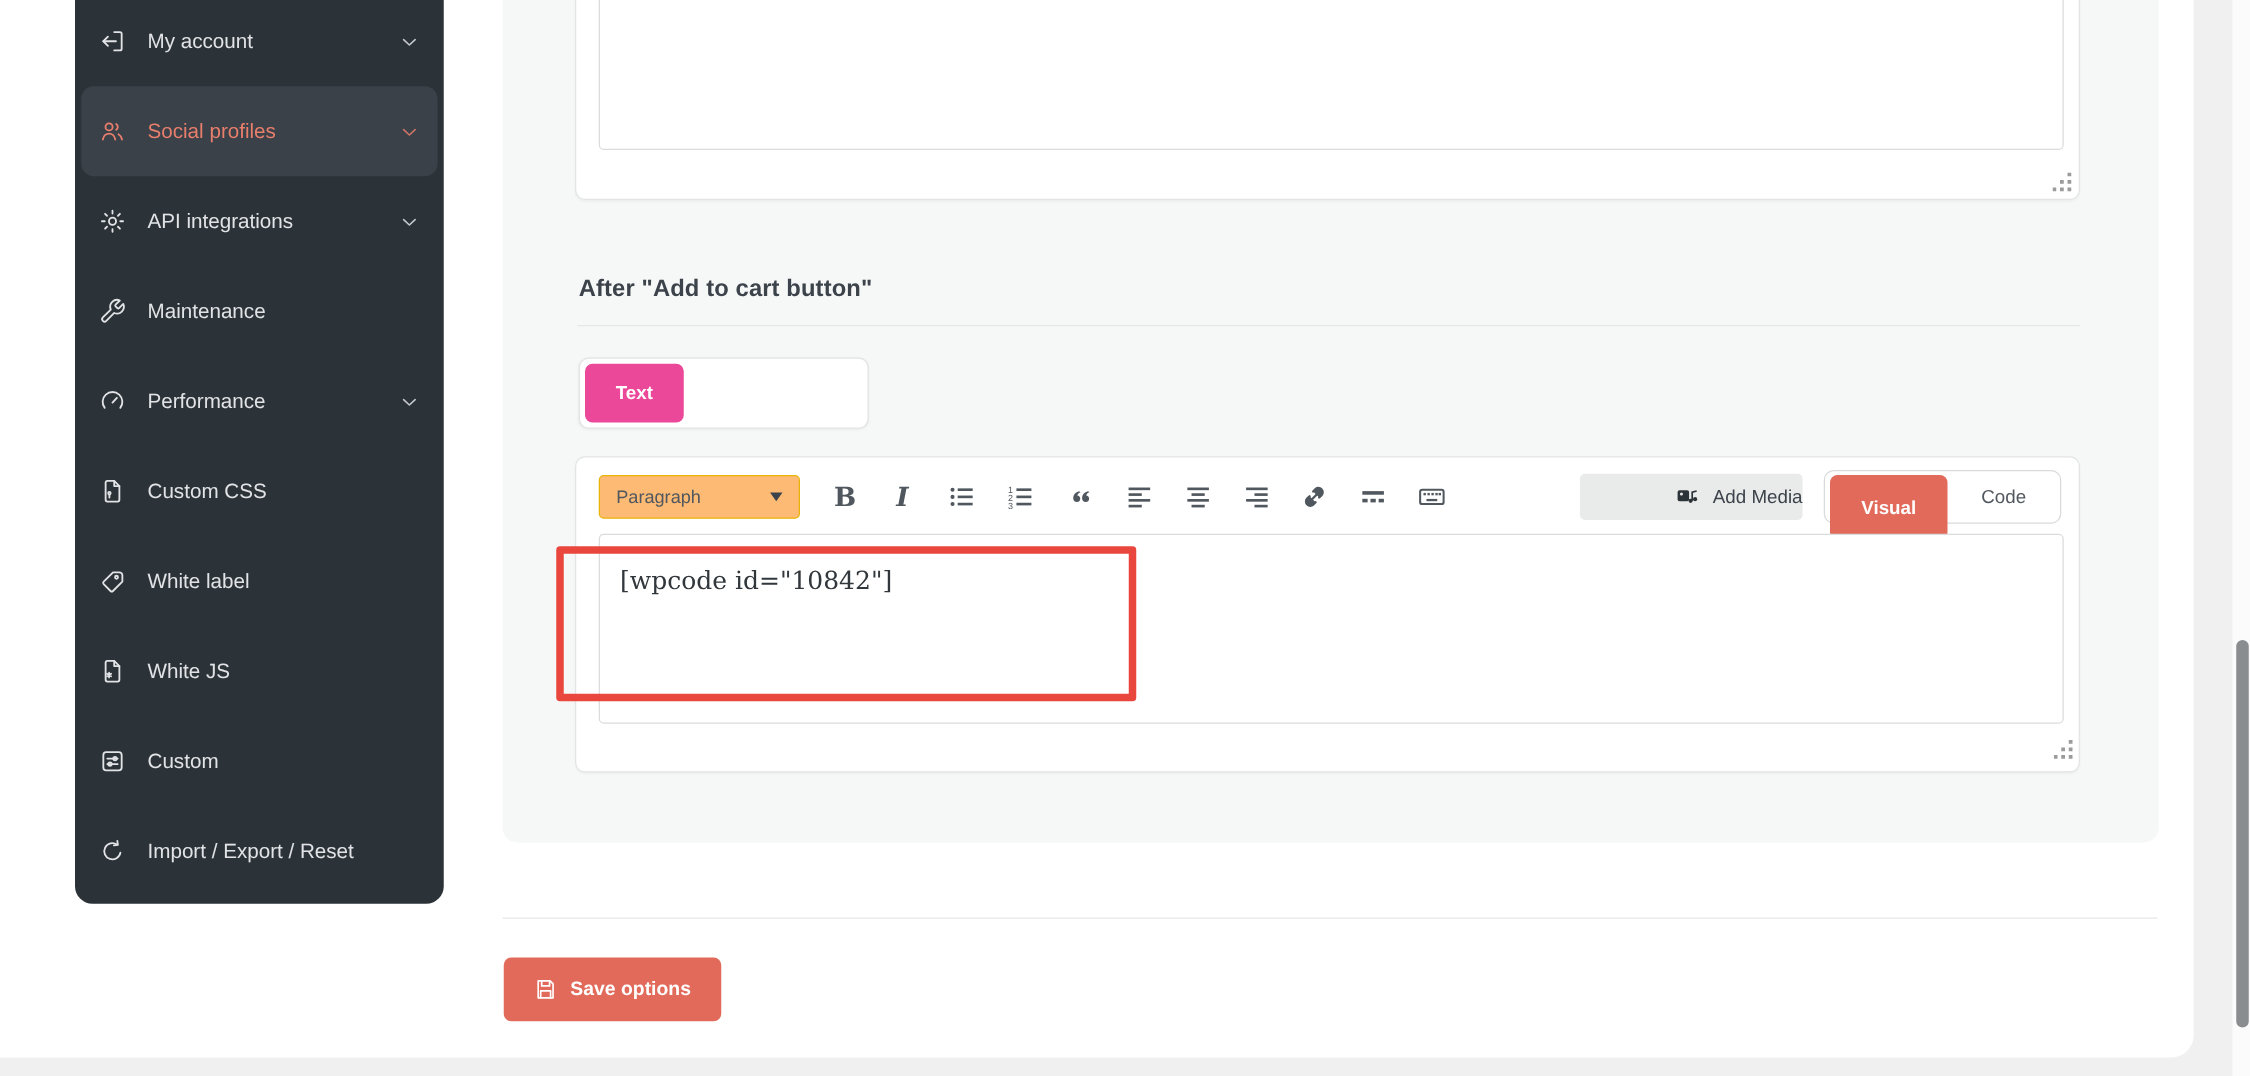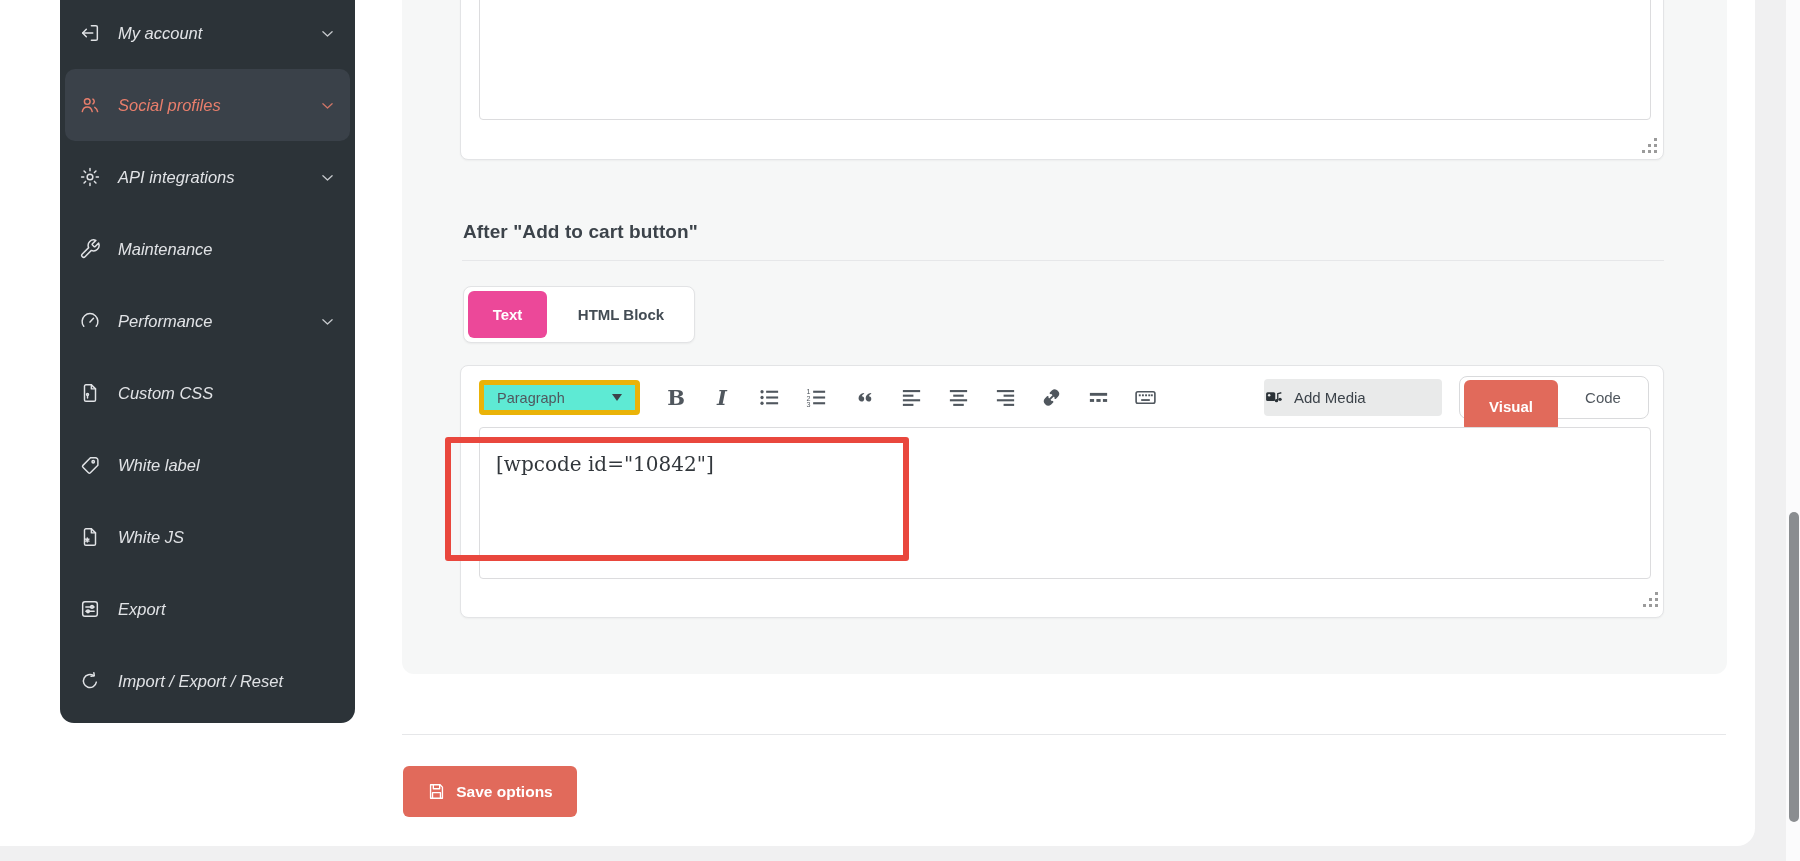--- a/index.html
+++ b/index.html
@@ -12,21 +12,21 @@
 
   
   .sidebar { position:absolute; left:60px; top:-24px; width:295px; height:747px;
              background:#2c3338; border-radius:14px; padding:21px 0 0 0; }
   .sb-item { display:flex; align-items:center; height:72px; margin:0 5px; padding:0 14px;
              color:#e1e3e6; font-size:16.5px; border-radius:10px; cursor:pointer; }
   .sb-item.active { background:#3a4149; color:#e87e6c; }
   .sb-ic { display:flex; width:22px; height:22px; margin-right:17px; flex:none; }
   .sb-ic svg { width:22px; height:22px; stroke:currentColor; fill:none;
                stroke-width:1.6; stroke-linecap:round; stroke-linejoin:round; }
-  .sb-label { white-space:nowrap;font-style:italic; }
+  .sb-label { white-space:nowrap; }
   .chev { margin-left:auto; width:17px; height:17px; stroke:currentColor; fill:none;
           stroke-width:1.8; stroke-linecap:round; stroke-linejoin:round; opacity:.85; }
 
   
   .section-panel { position:absolute; left:402px; top:-20px; width:1325px; height:694px;
                    background:#f6f7f7; border-radius:12px; }
 
   
   .editor-card { position:absolute; background:#fff; border:1px solid #e3e4e6; border-radius:8px;
                  box-shadow:0 1px 2px rgba(0,0,0,.04); }
@@ -45,34 +45,34 @@
   .mode-tabs { position:absolute; left:463px; top:286px; width:232px; height:57px; background:#fff;
                border:1px solid #e2e3e5; border-radius:8px; box-shadow:0 1px 2px rgba(0,0,0,.05); }
   .tab-text { position:absolute; left:4px; top:4px; width:79px; height:47px; background:#ec4899;
               border-radius:6px; color:#fff; font-size:15px; font-weight:700;
               display:flex; align-items:center; justify-content:center; cursor:pointer; }
   .tab-html { position:absolute; left:84px; top:0; right:0; height:55px; color:#434c54;
               font-size:15px; font-weight:600; display:flex; align-items:center;
               justify-content:center; cursor:pointer; }
 
   
-  .select-para { position:absolute; left:18px; top:14px; width:161px; height:35px; background:#5eead4;
-                 border:5px solid #eab308; border-radius:4px; display:flex; align-items:center;
+  .select-para { position:absolute; left:18px; top:14px; width:161px; height:35px; background:#fdba74;
+                 border:1px solid #eab308; border-radius:4px; display:flex; align-items:center;
                  padding:0 13px; cursor:pointer; }
   .select-para .lbl { font-size:14.5px; color:#50575e; }
   .caret { margin-left:auto; width:0; height:0; border-left:5.5px solid transparent;
            border-right:5.5px solid transparent; border-top:7px solid #3c434a; }
   .tb-btn { position:absolute; top:14px; width:36px; height:35px; display:flex; align-items:center;
             justify-content:center; color:#50575e; cursor:pointer; border-radius:3px; }
   .tb-btn svg { width:23px; height:23px; fill:#50575e; }
   .tb-glyph { font-family:"DejaVu Serif", serif; font-size:21px; font-weight:bold; color:#50575e; }
   .tb-glyph.it { font-style:italic; }
 
   .add-media { position:absolute; left:803px; top:13px; width:178px; height:37px; background:#e9eaea;
-               border-radius:4px; display:flex; align-items:center; justify-content:flex-start; gap:10px;
+               border-radius:4px; display:flex; align-items:center; justify-content:flex-end; gap:10px;
                font-size:15px; color:#3c434a; cursor:pointer; }
   .vc-tabs { position:absolute; left:998px; top:10px; width:190px; height:43px; background:#fff;
              border:1px solid #d9dadc; border-radius:8px; }
   .tab-visual { position:absolute; left:4px; top:3px; width:94px; height:52px; background:#e16a5b;
                 border-radius:6px; color:#fff; font-size:15px; font-weight:700; display:flex;
                 align-items:center; justify-content:center; cursor:pointer; }
   .tab-code { position:absolute; left:98px; top:0; right:0; height:41px; color:#50575e; font-size:15px;
               font-weight:500; display:flex; align-items:center; justify-content:center; cursor:pointer; }
 
   .editor-text { position:absolute; left:16px; top:24px; font-family:"DejaVu Serif", serif;
@@ -204,21 +204,21 @@
     <div class="sb-item">
       <span class="sb-ic">
         <svg viewBox="0 0 24 24">
             <rect x="4" y="4" width="16" height="16" rx="2.5"></rect>
             <path d="M7.5 9.7h9"></path>
             <circle cx="14.2" cy="9.7" r="1.5"></circle>
             <path d="M7.5 14.5h9"></path>
             <circle cx="9.8" cy="14.5" r="1.5"></circle>
           </svg>
       </span>
-      <span class="sb-label">Export</span>
+      <span class="sb-label">Custom</span>
     </div>
 
     <div class="sb-item">
       <span class="sb-ic">
         <svg viewBox="0 0 24 24">
             <path d="M18.9 13.2A7.1 7.1 0 1 1 16 6.2"></path>
             <path d="M16.2 2.9l.5 3.5-3.5.5"></path>
           </svg>
       </span>
       <span class="sb-label">Import / Export / Reset</span>
@@ -237,21 +237,20 @@
         <rect x="6" y="12" width="3" height="3"></rect>
         <rect x="12" y="12" width="3" height="3"></rect>
     </svg>
   </div>
 
   <div class="section-heading">After "Add to cart button"</div>
   <div class="hr" style="left:462px; top:260px; width:1202px;"></div>
 
   <div class="mode-tabs">
     <div class="tab-text">Text</div>
-    <div class="tab-html">HTML Block</div>
   </div>
 
   <div class="editor-card card-bottom">
 
     <div class="select-para">
       <span class="lbl">Paragraph</span>
       <span class="caret"></span>
     </div>
 
     <div class="tb-btn" style="left:197px;">

